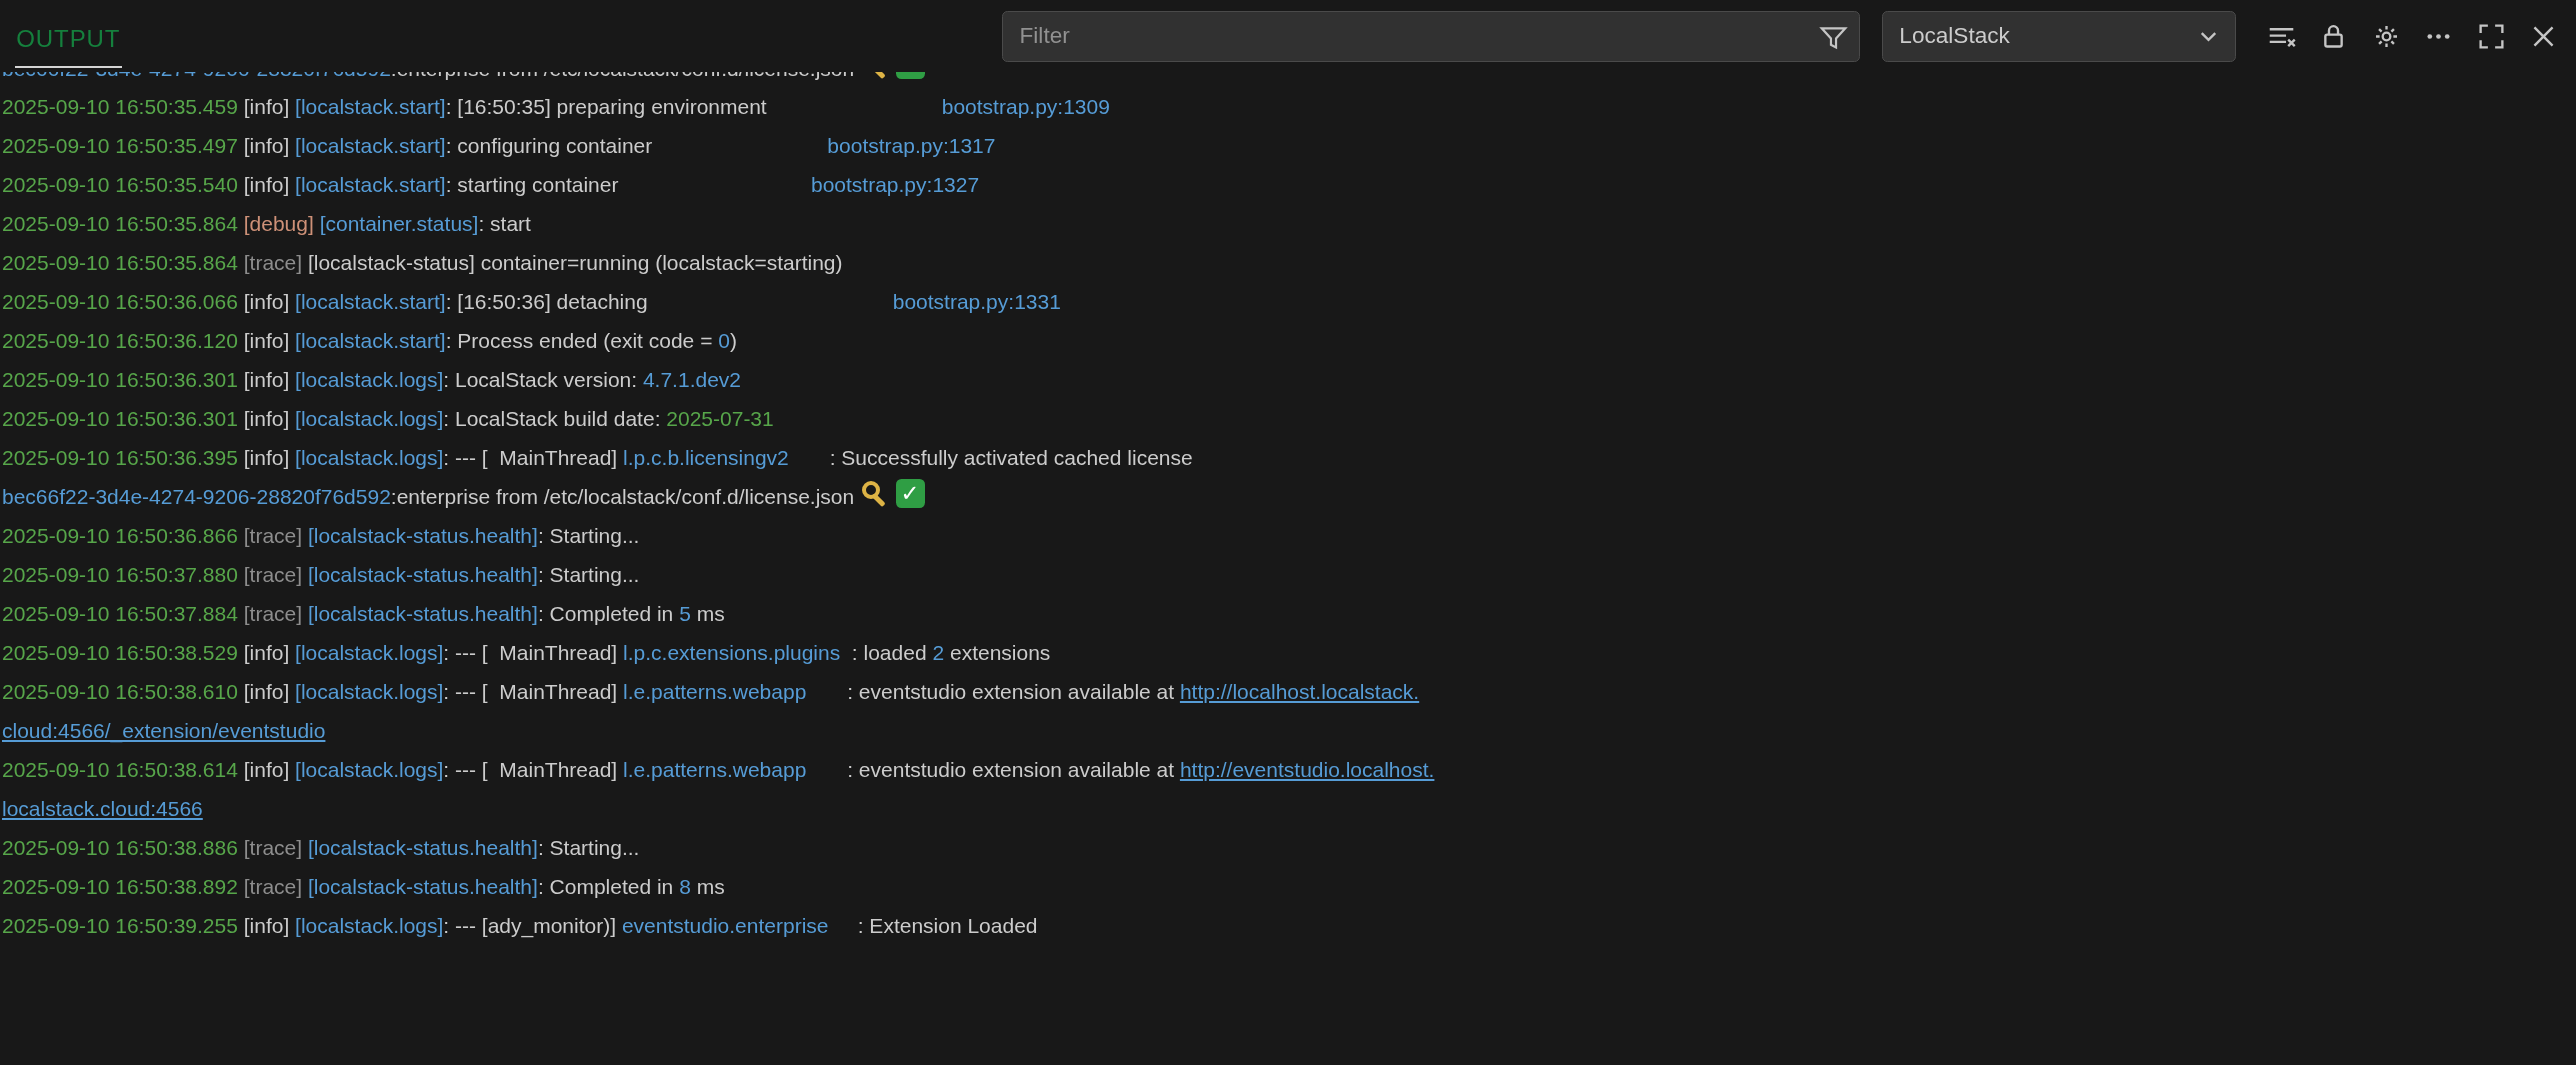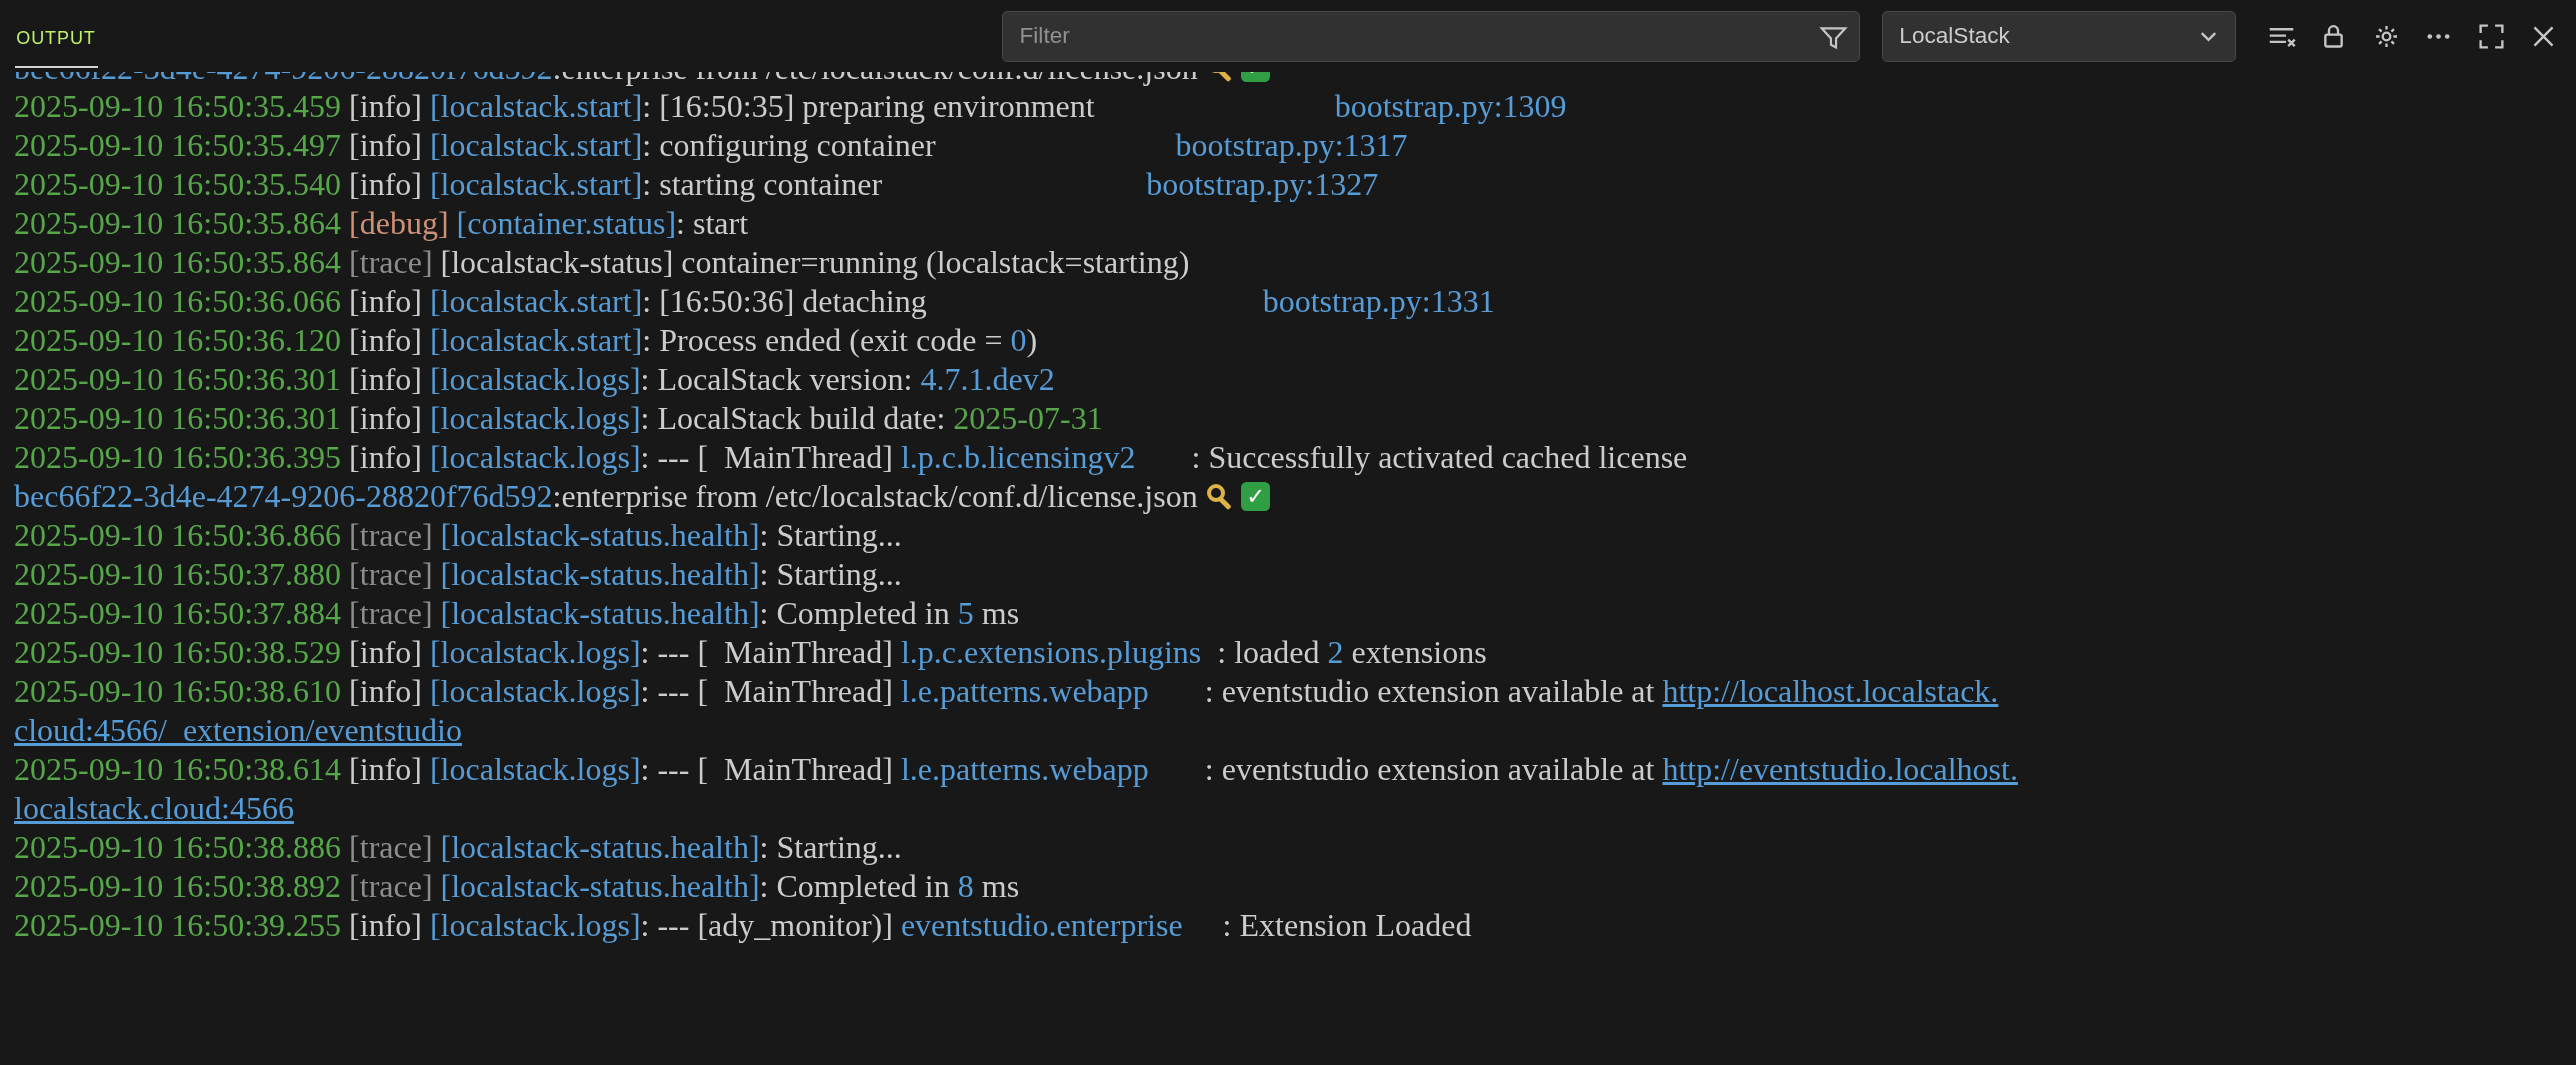--- a/index.html
+++ b/index.html
@@ -7,21 +7,21 @@
 
   
   .topbar{
     display:flex;align-items:center;height:72px;box-sizing:border-box;
     padding:0 9px 0 14.5px;background:#181818;
     font-family:"Liberation Sans",sans-serif;color:#cccccc;
   }
   .tab{
     display:flex;align-items:center;height:54px;margin-top:7.2px;
     padding:0 1.8px;border-bottom:2.7px solid #d4d4d4;
-    color:#bef264;font-size:18px;letter-spacing:0.9px;cursor:pointer;justify-content:center;
+    color:#15803d;font-size:24px;letter-spacing:0.9px;cursor:pointer;justify-content:center;
   }
   .filter-box{
     margin-left:auto;width:858px;height:51px;box-sizing:border-box;
     background:#313131;border:1.8px solid #4a4a4a;border-radius:5.4px;
     display:flex;align-items:center;padding:0 11px 0 14.5px;
   }
   .filter-box input{
     flex:1;background:transparent;border:none;outline:none;
     color:#cccccc;font-size:22.6px;font-family:Liberation Sans, sans-serif;
   }
@@ -37,22 +37,22 @@
     width:47px;height:47px;display:flex;align-items:center;justify-content:center;
     border-radius:9px;cursor:pointer;flex:none;
   }
   .icon-btn + .icon-btn{margin-left:5.4px;}
   .group-gap{margin-left:34px;}
   .icon-btn svg, .inline-icon svg{display:block;}
 
   
   .log{
     position:absolute;left:0;top:72px;right:0;bottom:0;
-    padding-left:14px;box-sizing:border-box;
-    font-family:Liberation Serif, serif;font-size:32px;
+    padding-left:2px;box-sizing:border-box;
+    font-family:Liberation Sans, sans-serif;font-size:21px;
     line-height:39px;color:#cccccc;overflow:hidden;
   }
   .log-row{white-space:pre;height:39px;}
   .log-row.partial{height:15.4px;overflow:hidden;}
   .partial-inner{margin-top:-23.5px;white-space:pre;}
 
   .seg-ts   {color:#57A64A;}
   .seg-date {color:#57A64A;}
   .seg-info {color:#cccccc;}
   .seg-debug{color:#CE9178;}

